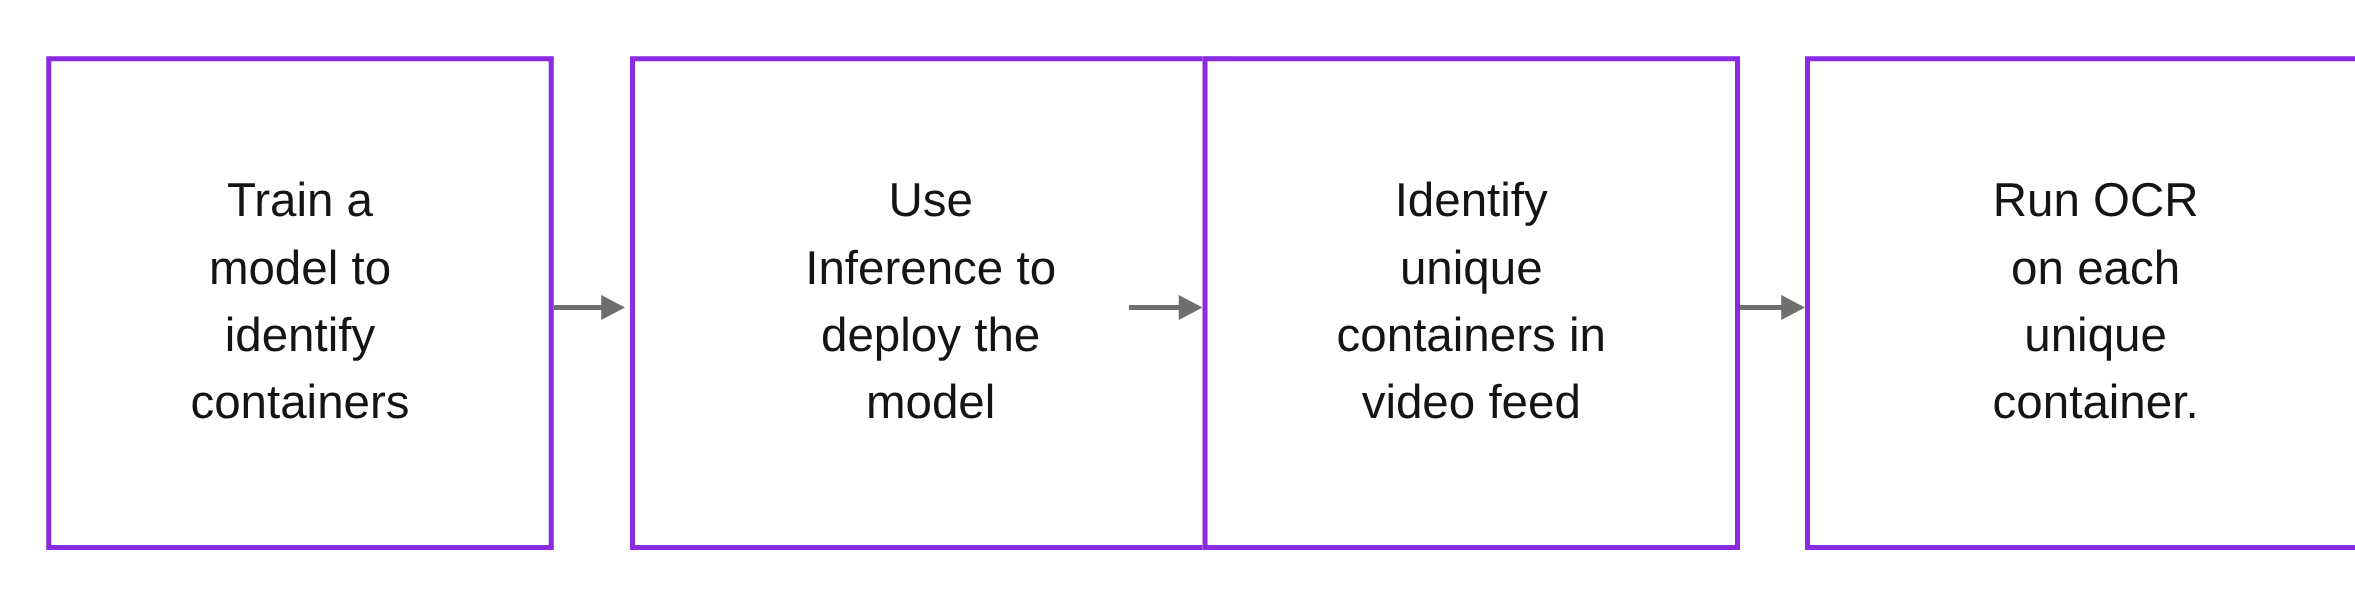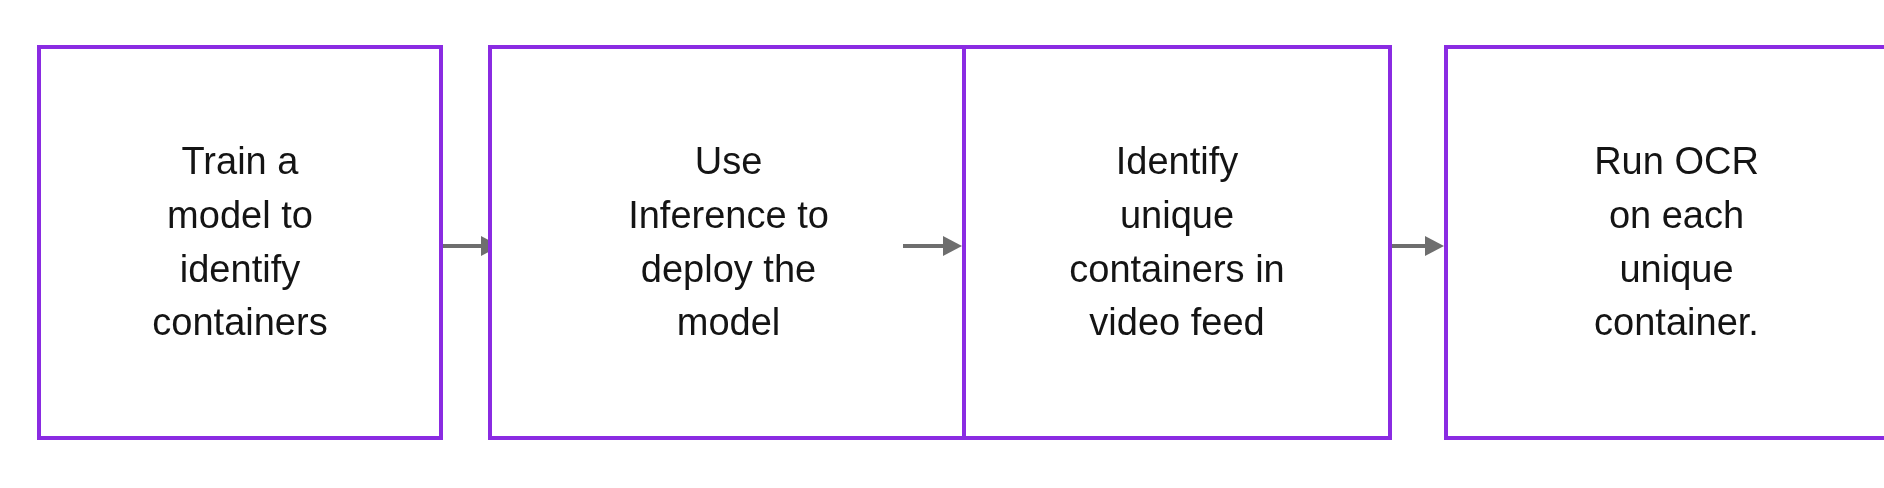--- a/index.html
+++ b/index.html
@@ -30,21 +30,21 @@
     top: 45px;
     height: 395px;
     box-sizing: border-box;
     background: #ffffff;
     border: 4px solid #8A2BE2;
     display: flex;
     align-items: center;
     justify-content: center;
   }
   .step-box-1 { left: 37px;   width: 406px; }
-  .step-box-2 { left: 488px;  width: 481px; }
+  .step-box-2 { left: 504px;  width: 481px; }
   .step-box-3 { left: 962px;  width: 430px; }
   .step-box-4 { left: 1444px; width: 465px; }
 
   .step-label {
     color: #141414;
     font-family: "Liberation Sans", sans-serif;
     font-size: 38px;
     font-weight: 400;
     line-height: 1.42;
     text-align: center;

